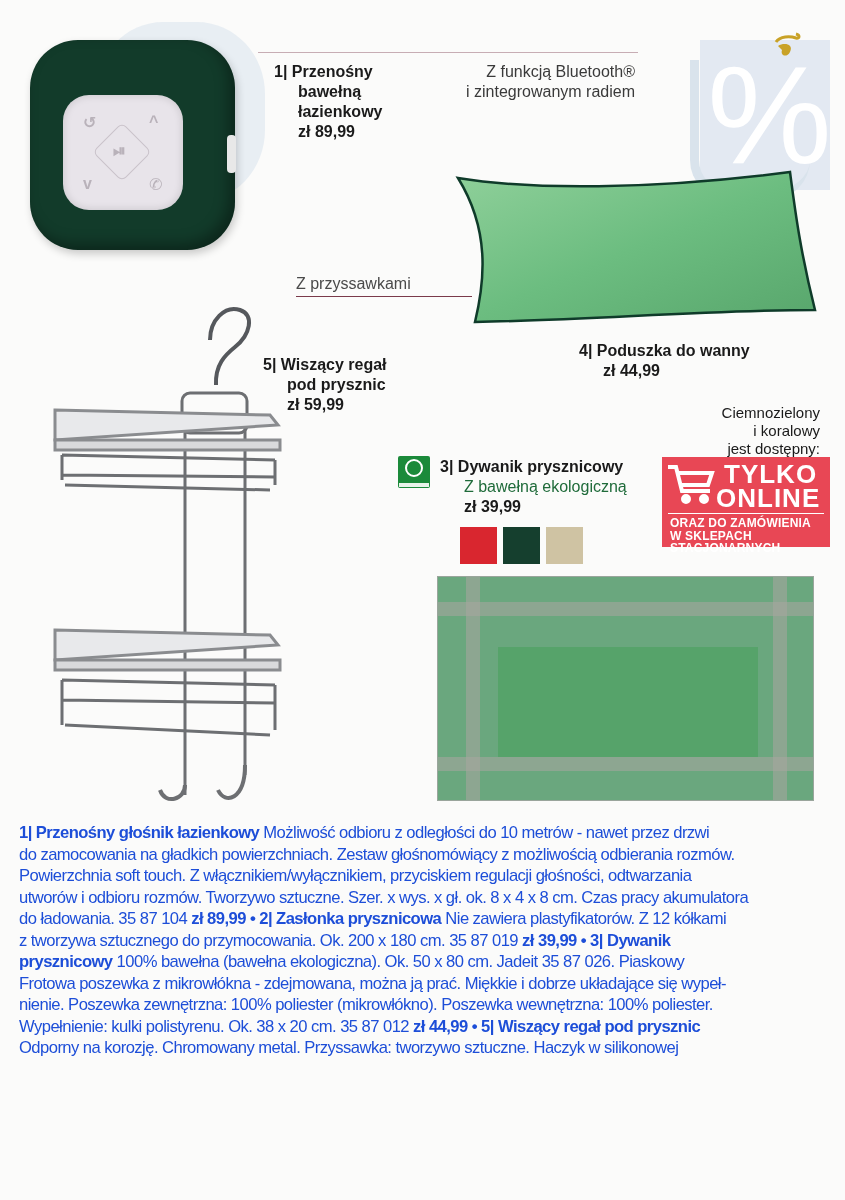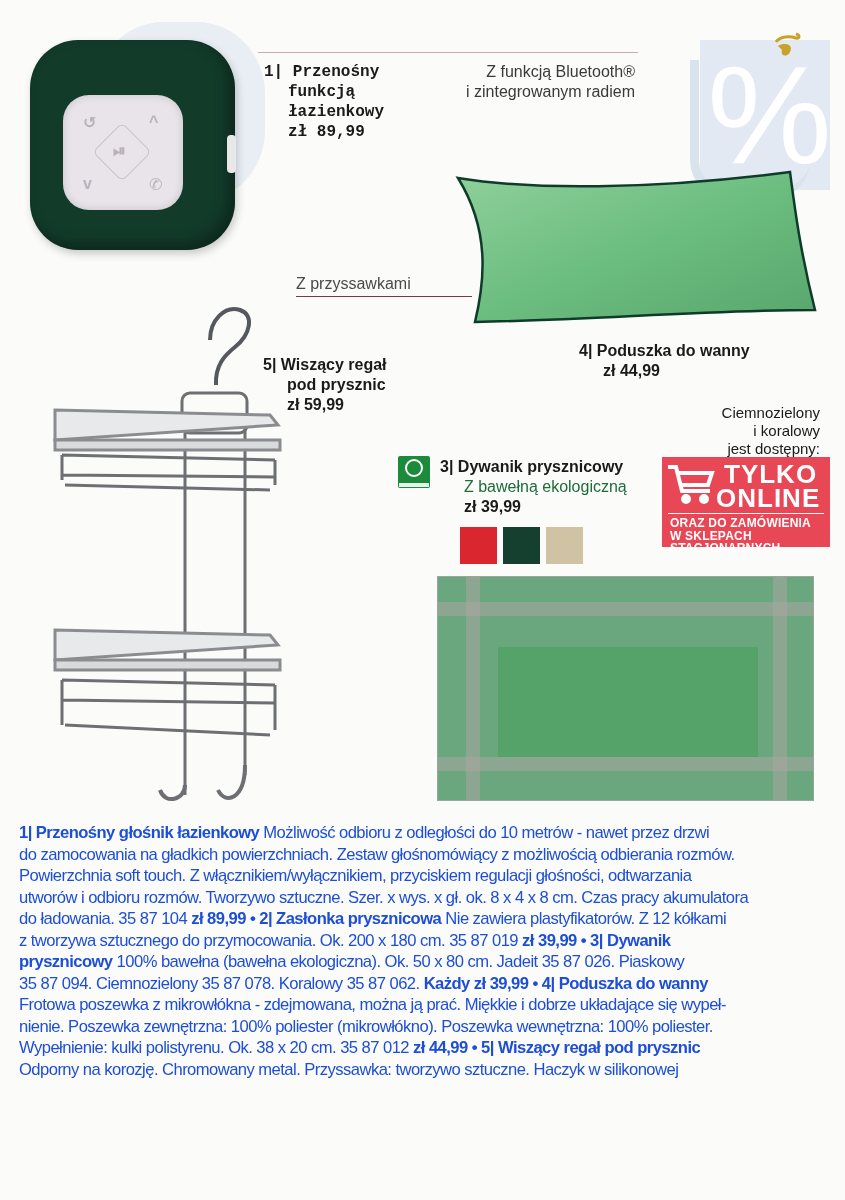--- a/index.html
+++ b/index.html
@@ -81,24 +81,24 @@
 <div class="abs speaker-face">
   <div class="diamond"></div>
   <span class="glyph" style="left:20px;top:18px;">↺</span>
   <span class="glyph" style="left:86px;top:18px;">^</span>
   <span class="glyph" style="left:50px;top:47px;">⏯</span>
   <span class="glyph" style="left:20px;top:80px;">v</span>
   <span class="glyph" style="left:86px;top:80px;">✆</span>
 </div>
 <div class="abs speaker-side"></div>
 
-<div class="abs label" style="left:264px; top:62px;font-family:Liberation Mono, monospace;">
+<div class="abs label" style="left:274px; top:62px;">
   <span>1|</span>
   <span>Przenośny</span>
-  <span class="line2">funkcją</span>
+  <span class="line2">bawełną</span>
   <span class="line2">łazienkowy</span>
   <span class="line2">zł 89,99</span>
 </div>
 
 <div class="abs rule" style="left:258px; top:52px; width:380px; opacity:.4;"></div>
 <div class="abs feature" style="left:410px; top:62px; width:225px;">
   <div>Z funkcją Bluetooth®</div>
   <div>i zintegrowanym radiem</div>
 </div>
 
@@ -193,18 +193,17 @@
 </div>
 
 <div class="abs desc" id="desc">
     <p><b>1| Przenośny głośnik łazienkowy</b><span> Możliwość odbioru z odległości do 10 metrów - nawet przez drzwi</span></p>
     <p><span>do zamocowania na gładkich powierzchniach. Zestaw głośnomówiący z możliwością odbierania rozmów.</span></p>
     <p><span>Powierzchnia soft touch. Z włącznikiem/wyłącznikiem, przyciskiem regulacji głośności, odtwarzania</span></p>
     <p><span>utworów i odbioru rozmów. Tworzywo sztuczne. Szer. x wys. x gł. ok. 8 x 4 x 8 cm. Czas pracy akumulatora</span></p>
     <p><span>do ładowania. 35 87 104 </span><b>zł 89,99 • 2| Zasłonka prysznicowa</b><span> Nie zawiera plastyfikatorów. Z 12 kółkami</span></p>
     <p><span>z tworzywa sztucznego do przymocowania. Ok. 200 x 180 cm. 35 87 019 </span><b>zł 39,99 • 3| Dywanik</b></p>
     <p><b>prysznicowy</b><span> 100% bawełna (bawełna ekologiczna). Ok. 50 x 80 cm. Jadeit 35 87 026. Piaskowy</span></p>
-    <p><span>35 87 094. Ciemnozielony 35 87 078. Koralowy 35 87 062. </span><b>Każdy zł 39,99 • 4| Poduszka do wanny</b></p>
     <p><span>Frotowa poszewka z mikrowłókna - zdejmowana, można ją prać. Miękkie i dobrze układające się wypeł-</span></p>
     <p><span>nienie. Poszewka zewnętrzna: 100% poliester (mikrowłókno). Poszewka wewnętrzna: 100% poliester.</span></p>
     <p><span>Wypełnienie: kulki polistyrenu. Ok. 38 x 20 cm. 35 87 012 </span><b>zł 44,99 • 5| Wiszący regał pod prysznic</b></p>
     <p><span>Odporny na korozję. Chromowany metal. Przyssawka: tworzywo sztuczne. Haczyk w silikonowej</span></p>
   </div>
 
 </body></html>

